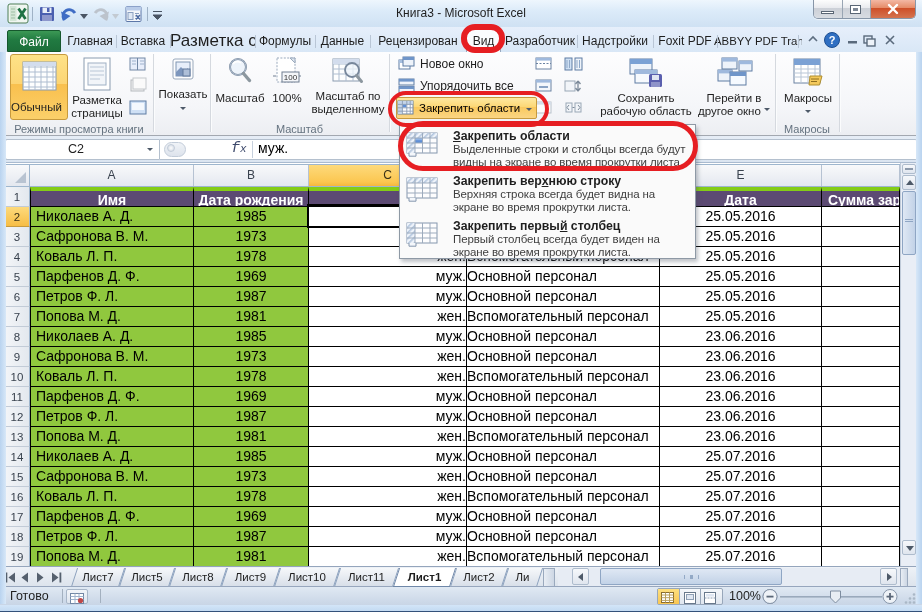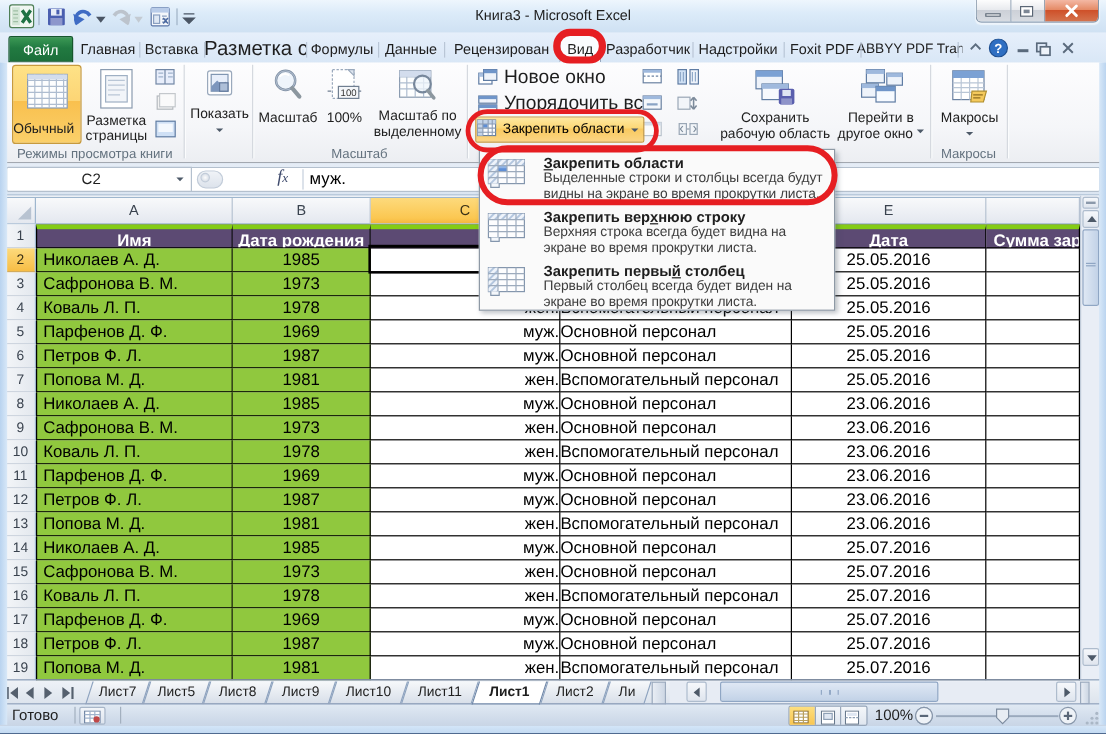--- a/index.html
+++ b/index.html
@@ -18,21 +18,21 @@
 .rtab.sel{background:#fafcfe;border:1px solid #98a8bd;border-bottom:0;border-radius:2px 2px 0 0;top:1px;height:24px;line-height:24px}
 #filetab{position:absolute;left:7px;top:3px;width:54px;height:22px;background:linear-gradient(#3c9955,#217a41 45%,#1c6f3a);color:#fff;font-size:12px;text-align:center;line-height:22px;border-radius:2px 2px 0 0;border:1px solid #16572d}
 .tsep{position:absolute;top:8px;height:13px;width:1px;background:#b9c6d6}
 
 #ribbon{left:0;top:52px;width:922px;height:84px;background:linear-gradient(#fdfdfe,#f5f6f9 65%,#eceef2);border-bottom:1px solid #a3a8b0}
 .gsep{position:absolute;top:2px;height:78px;width:2px;border-left:1px solid #d5d9df;border-right:1px solid #fbfcfd}
 .glabel{position:absolute;top:71px;height:13px;font-size:11px;color:#64727f;text-align:center}
 .bigbtn{position:absolute;font-size:11.5px;color:#1e1e1e;text-align:center}
 .rlabel{font-size:11.5px;color:#1e1e1e;line-height:12.5px}
 #btnobych{left:10px;top:2px;width:58px;height:66px;background:linear-gradient(#fee287,#fcd575 45%,#f9c04e 46%,#fbd06a);border:1px solid #c79a3e;border-radius:3px}
-.smallbtn{position:absolute;height:22px;font-size:16px;color:#1e1e1e;line-height:21px;white-space:nowrap}
+.smallbtn{position:absolute;height:22px;font-size:12px;color:#1e1e1e;line-height:21px;white-space:nowrap}
 #zakrbtn{left:396px;top:45px;width:141px;height:22px;font-size:11.5px;line-height:21px;white-space:nowrap;background:linear-gradient(#fee9a0,#fcd775 45%,#f9c95e 46%,#fbd584);border:1px solid #c79a3e;border-radius:2px;z-index:5}
 .dd{display:inline-block;width:0;height:0;border:3.3px solid transparent;border-top-color:#4d5968;vertical-align:1px}
 
 #fbar{left:0;top:136px;width:922px;height:27px;background:linear-gradient(#e6edf6,#dbe5f1);border-bottom:1px solid #aabbd0}
 #namebox{left:5px;top:3px;width:155px;height:21px;background:#fff;border:1px solid #b4c0ce;border-radius:2px 0 0 2px}
 #fxzone{left:160px;top:3px;width:757px;height:21px;background:#fff;border:1px solid #b4c0ce;border-left:0;border-radius:0 2px 2px 0}
 
 #grid{left:5px;top:163px;width:911px;height:403px;background:#fff}
 #colheads{position:absolute;left:0;top:1px;width:895px;height:23px;background:linear-gradient(#f8f9fb,#e4e8ef);border-bottom:1px solid #9eb6ce;border-top:1px solid #9eb6ce}
 .ch{position:absolute;top:0;height:21px;line-height:21px;text-align:center;font-size:12px;color:#39424e;border-right:1px solid #b6c2d2}
@@ -277,21 +277,21 @@
 </svg><div class="rlabel">Макросы</div><div style="margin-top:2px"><span class="dd"></span></div></div>
   </div>
 <div id="fbar" class="abs">
 <div id="namebox" class="abs">
       <span style="position:absolute;left:62px;top:2px;font-size:12.5px;color:#1e1e1e">C2</span>
 <span class="dd" style="position:absolute;right:6px;top:8px"></span>
     </div>
 <div id="fxzone" class="abs"></div>
 <div class="abs" style="left:164px;top:6px;width:22px;height:15px;background:linear-gradient(#f0f3f7,#dde3ec);border:1px solid #c2ccd9;border-radius:8px"></div>
 <div class="abs" style="left:167px;top:8px;width:8px;height:8px;background:radial-gradient(#fdfdfd,#cdd5e0);border:1px solid #c2ccd9;border-radius:50%"></div>
-<div class="abs" style="left:231px;top:4px;font-family:Liberation Serif, serif;font-style:italic;font-size:15px;color:#3e4a6c"><i>f</i><span style="font-size:11px">x</span></div>
+<div class="abs" style="left:231px;top:4px;font-family:Liberation Mono, monospace;font-style:italic;font-size:15px;color:#3e4a6c"><i>f</i><span style="font-size:11px">x</span></div>
 <div class="abs" style="left:252px;top:5px;width:1px;height:17px;background:#c6d0dd"></div>
 <div class="abs" style="left:258px;top:4px;font-size:14px;color:#000">муж.</div>
 </div>
 <div id="grid" class="abs">
     <div id="colheads">
       <div class="abs" style="left:0;top:0;width:25px;height:21px;border-right:1px solid #9eb6ce;background:linear-gradient(#f8f9fb,#e4e8ef)">
         <div class="abs" style="right:3px;bottom:3px;width:0;height:0;border-left:11px solid transparent;border-bottom:11px solid #b8c3d1"></div>
       </div>
       <div class="ch" style="left:25px;width:164px">A</div>
       <div class="ch" style="left:189px;width:115px">B</div>

